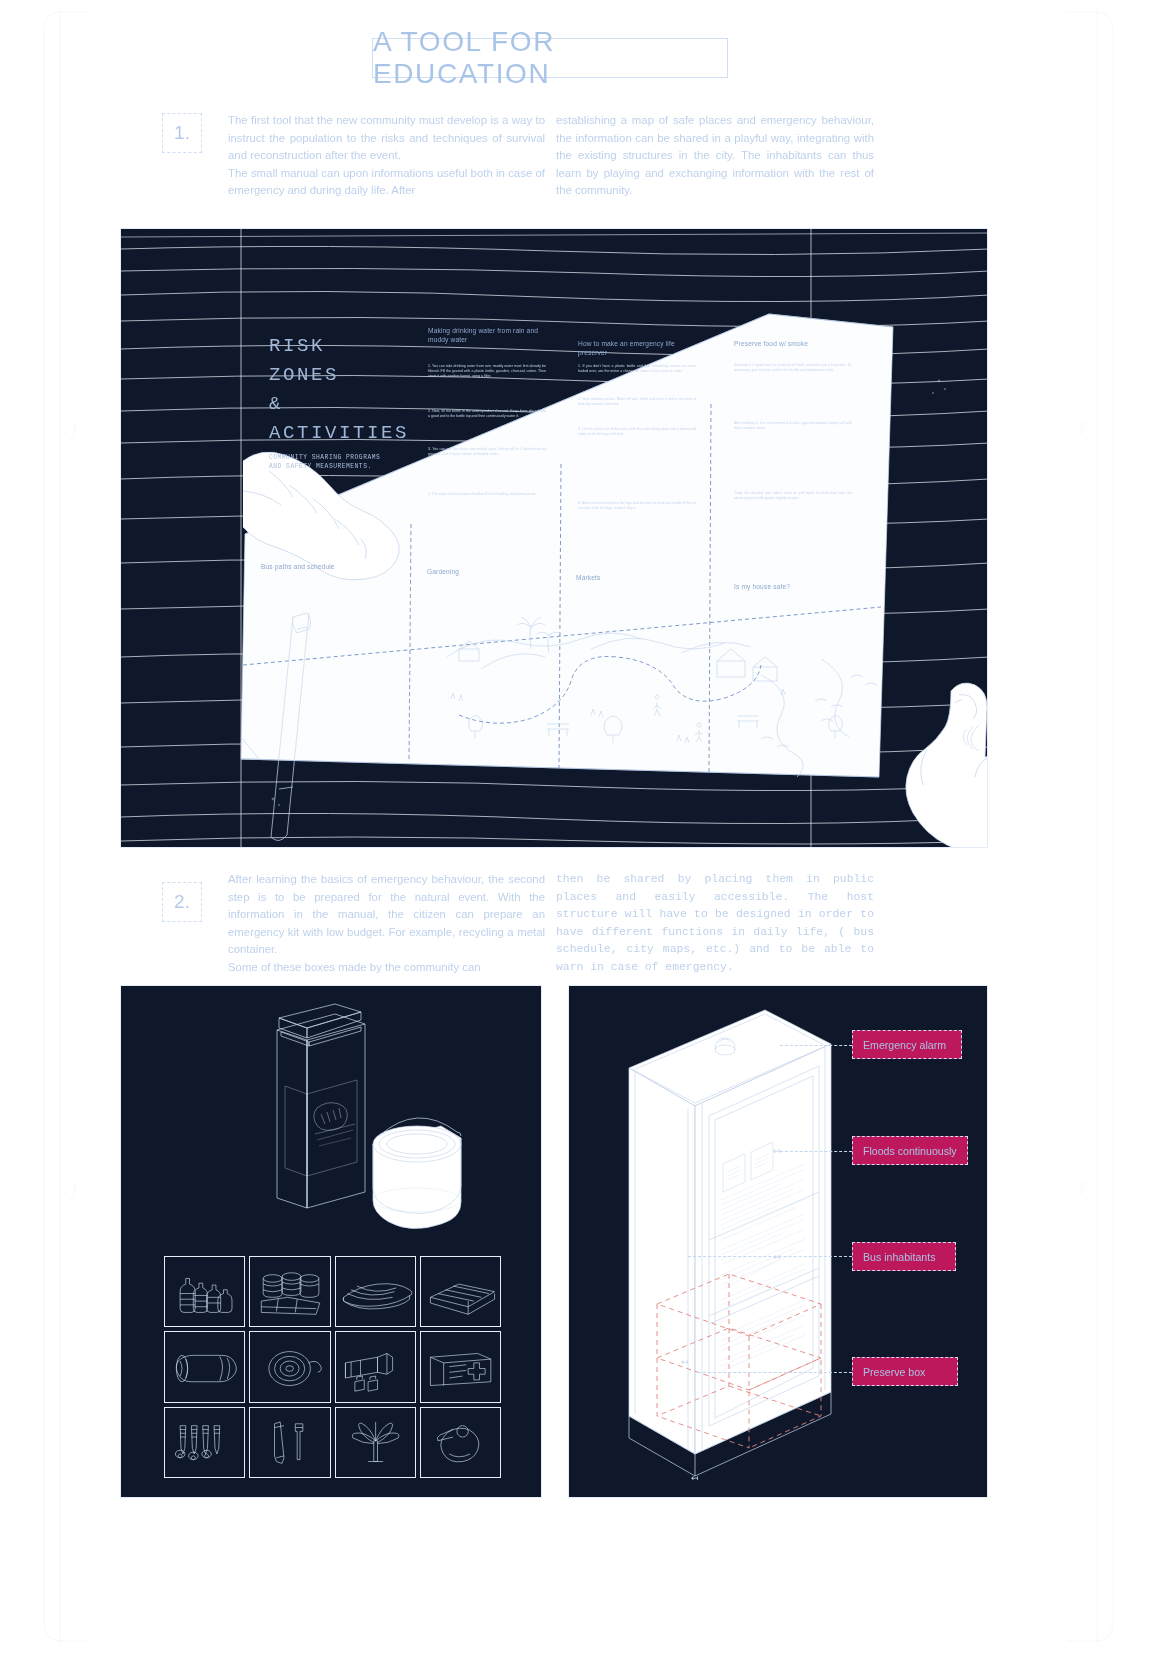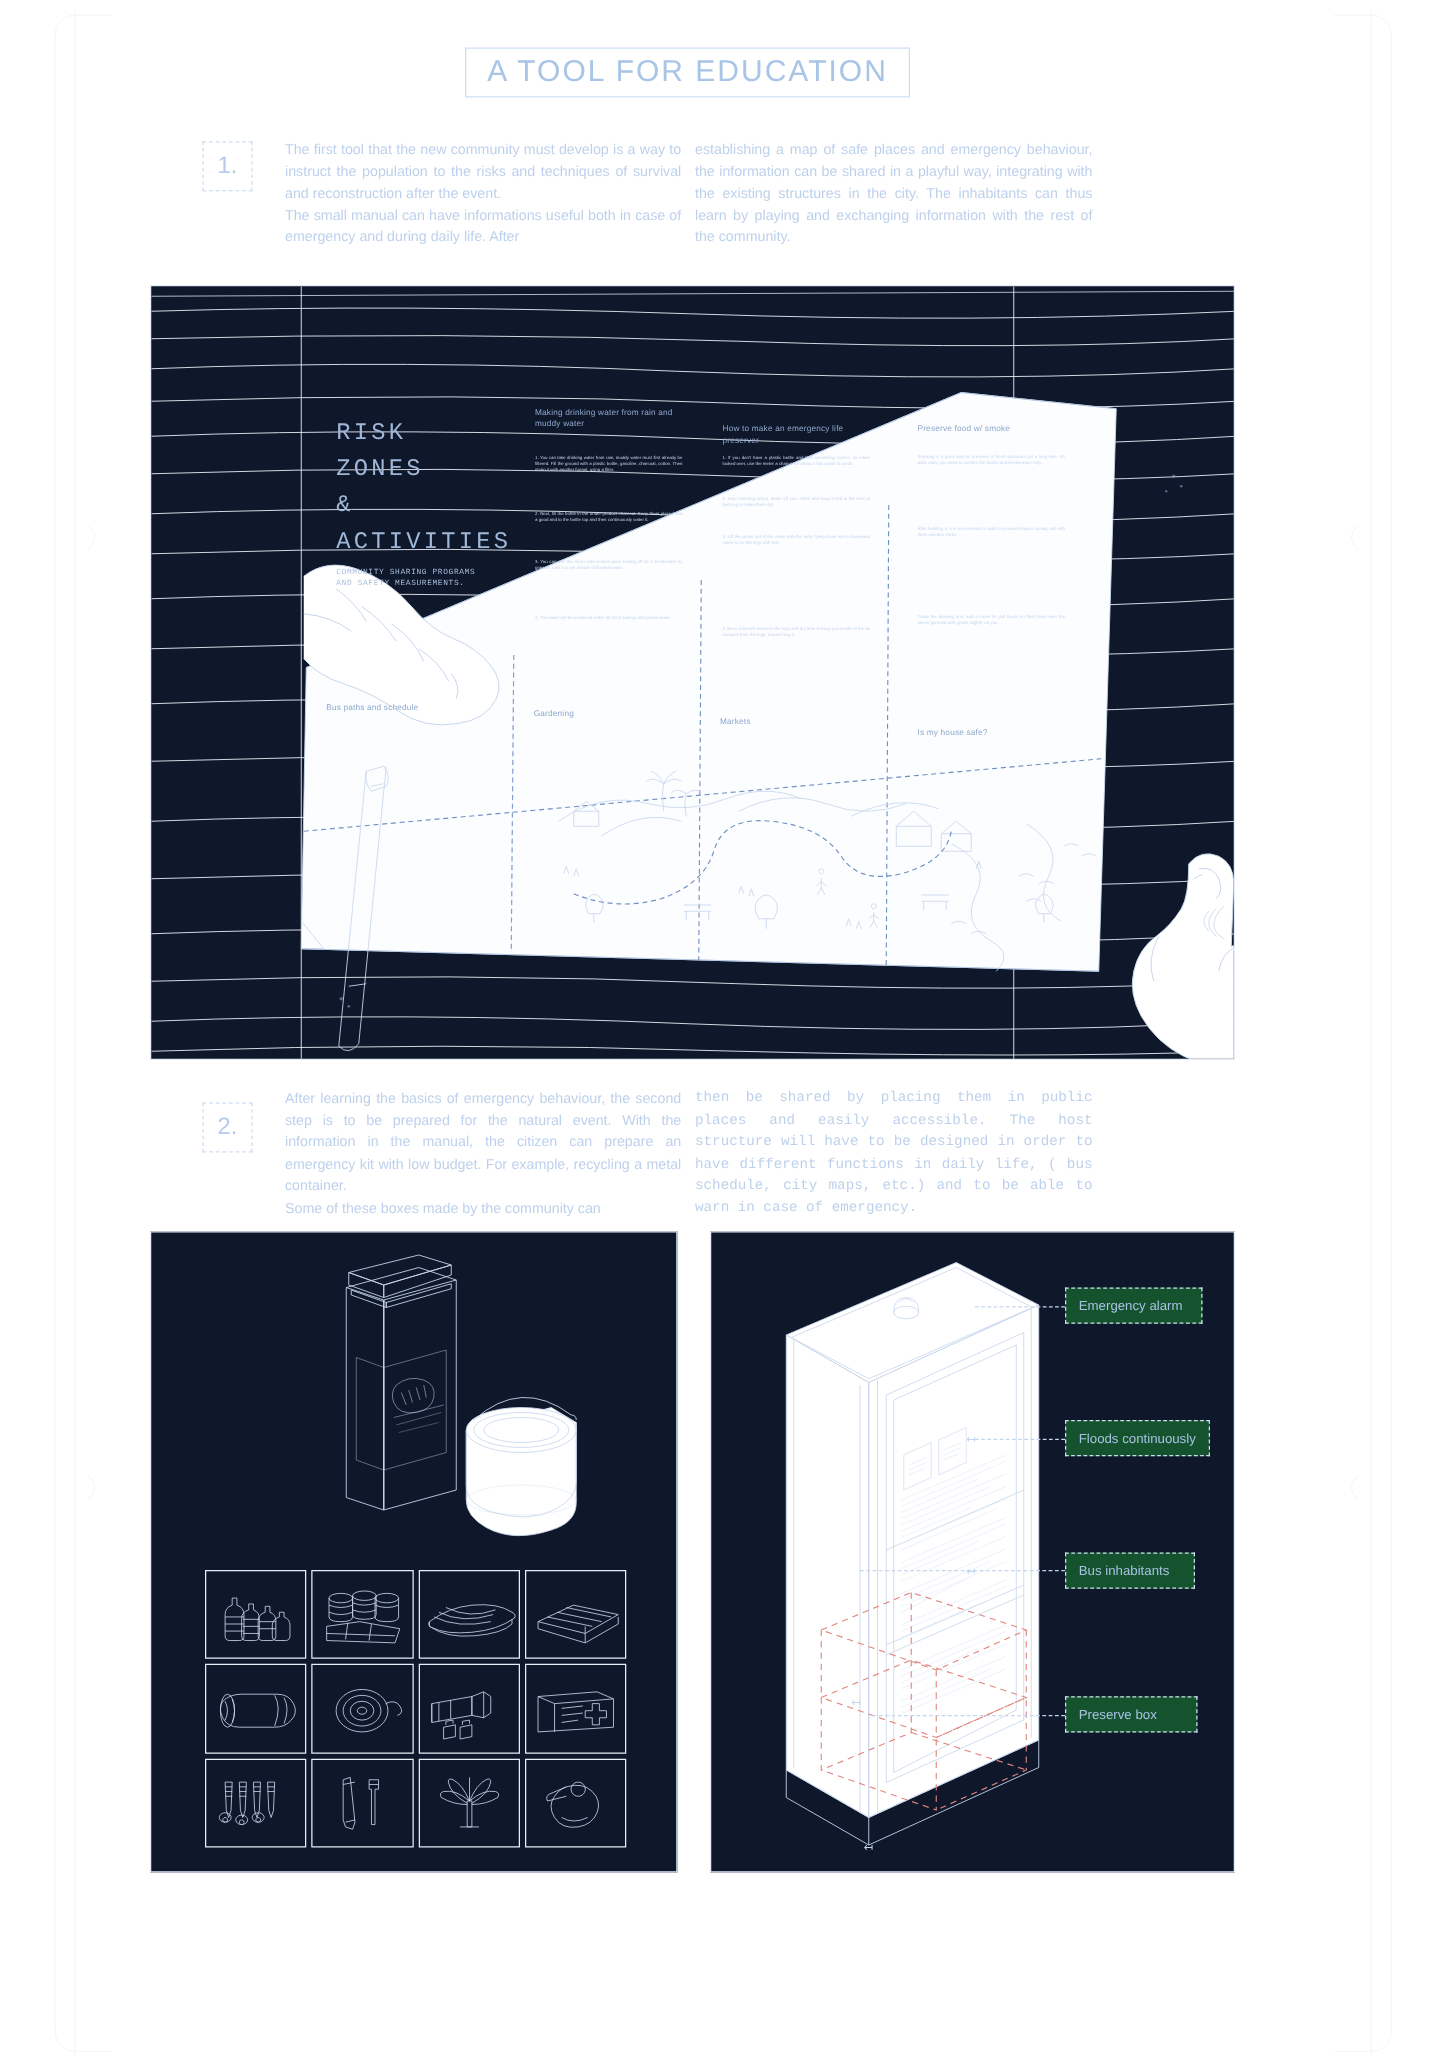--- a/index.html
+++ b/index.html
@@ -20,21 +20,21 @@
 
   
   .title-box {
     position: absolute;
     left: 372px; top: 38px;
     width: 356px; height: 40px;
     border: 1px solid #cfdef3;
     display: flex; align-items: center; justify-content: center;
   }
   .title-text {
-    font-size: 24px;
+    font-size: 28px;
     letter-spacing: 1.6px;
     color: #a8c4e6;
     font-weight: 400;
   }
   .step-num {
     position: absolute;
     width: 40px; height: 40px;
     border: 1px dashed #cfdef3;
     display: flex; align-items: center; justify-content: center;
     font-size: 19px;
@@ -125,21 +125,21 @@
 
   
   .callout {
     position: absolute;
     border: 1px dashed #cfdef3;
     height: 29px;
     display: flex; align-items: center;
     padding-left: 10px;
     font-size: 10.6px;
     color: #a9c2e4;
-    background: #14532d;
+    background: #be185d;
   }
   .callout-line {
     position: absolute;
     border-top: 1px dashed #c4d6ef;
     height: 0;
   }
   .callout-tick {
     position: absolute;
     font-size: 9px;
     color: #c4d6ef;
@@ -180,21 +180,21 @@
   <path class="lnw" d="M1087 1180 Q1075 1190 1087 1200"></path>
 </svg>
 
 <div class="title-box">
   <span class="title-text">A TOOL FOR EDUCATION</span>
 </div>
 
 <div class="step-num" id="step1-num">1.</div>
 <div class="col" id="step1-colA">
   <p style="white-space:pre-line">The first tool that the new community must develop is a way to instruct the population to the risks and techniques of survival and reconstruction after the event.
-The small manual can have informations useful both in case of emergency and during daily life. After</p>
+The small manual can upon informations useful both in case of emergency and during daily life. After</p>
 </div>
 <div class="col" id="step1-colB">
   <p>establishing a map of safe places and emergency behaviour, the information can be shared in a playful way, integrating with the existing structures in the city. The inhabitants can thus learn by playing and exchanging information with the rest of the community.</p>
 </div>
 
 <div class="panel" id="panel-manual">
 
   <svg width="868" height="620" viewBox="0 0 868 620">
 
     <g class="lnw">

